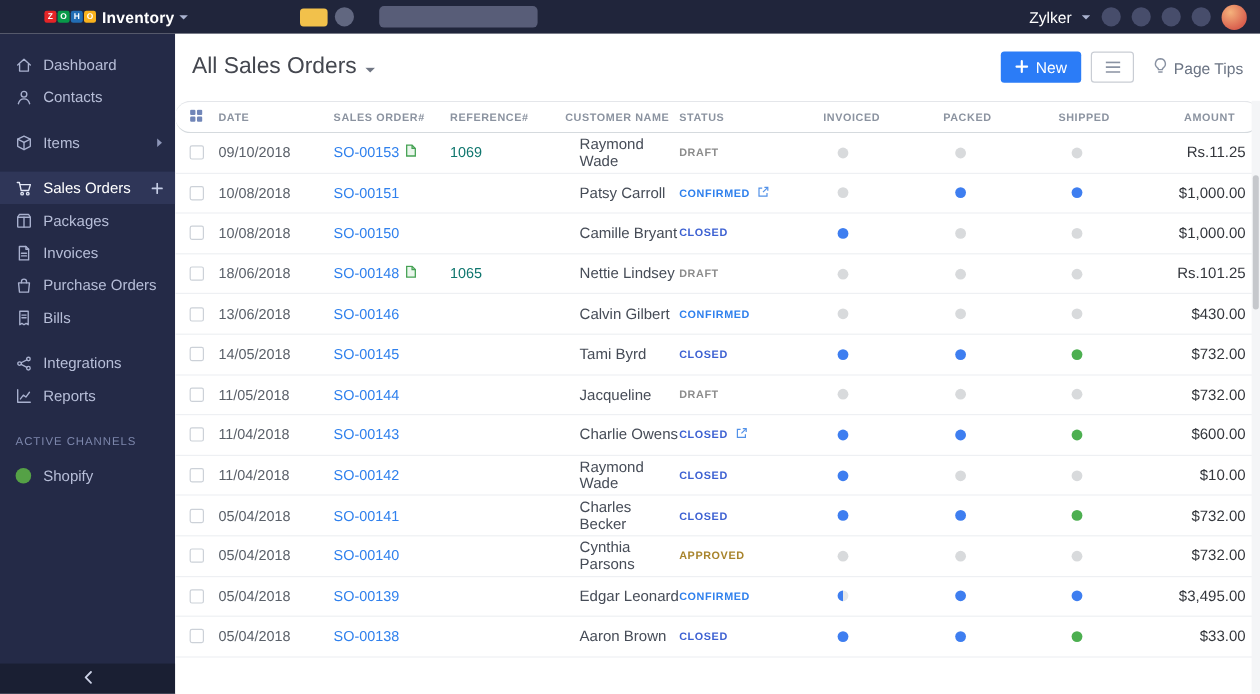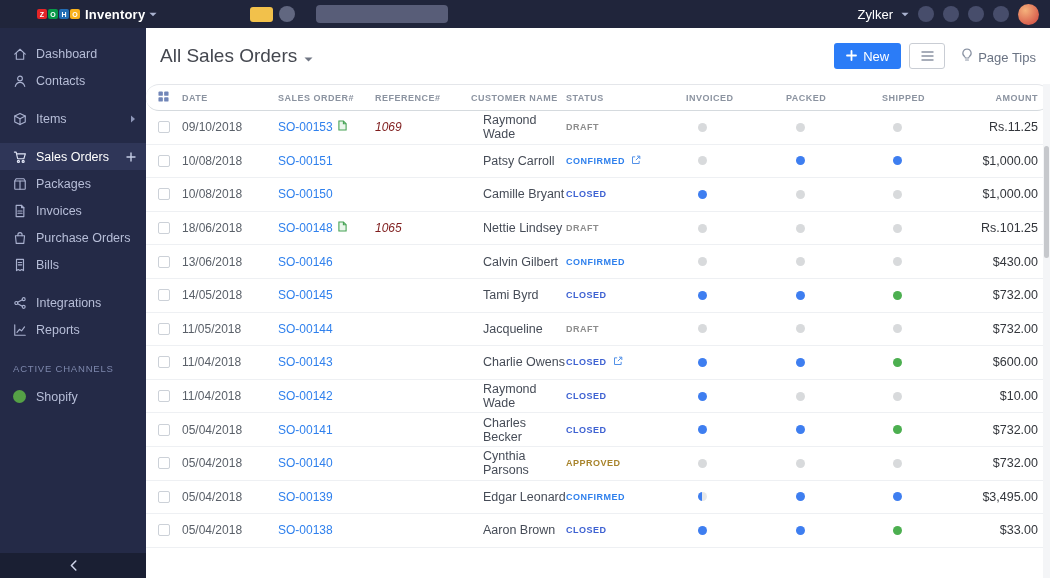--- a/index.html
+++ b/index.html
@@ -51,29 +51,29 @@
               border-radius:3px; display:flex; align-items:center; justify-content:center; cursor:pointer; }
   .page-tips { display:flex; align-items:flex-end; gap:5px; color:#6a7383; font-size:13px;
                cursor:pointer; margin-left:8px; }
 
   
   .grid-cols { display:grid; grid-template-columns:24px 96px 97px 96px 95px 120px 100px 96px 96px 1fr;
                align-items:center; padding:0 12px; }
   .table-header { height:27px; border-top:1px solid #e4e6ea; border-bottom:1px solid #d5dade;
                   color:#8b93a0; font-size:9px; font-weight:700; letter-spacing:.5px;border-radius:13px; }
   .th { cursor:pointer; }
-  .th-amount { text-align:right; }
+  .th-amount { text-align:center; }
   .table-row { height:33.6px; border-bottom:1px solid #eef0f3; font-size:12px;
                color:#50555e; cursor:pointer; }
   .checkbox { width:12px; height:12px; border:1px solid #ccd1d8; border-radius:2px;
               background:#fff; display:block; cursor:pointer; }
   .cell-date { color:#5a6069; }
   .cell-order { display:flex; align-items:center; gap:5px; }
   .order-link { color:var(--link-blue,#2f80ed); text-decoration:none; font-size:12px; }
-  .cell-ref { color:#7f1d1d;font-style:italic; }
+  .cell-ref { color:#0f766e; }
   .cell-customer { color:#464c57; font-size:12.5px;margin-left:12px; }
   .cell-status { display:flex; align-items:center; gap:6px; }
   .status-text { font-size:9px; font-weight:700; letter-spacing:.5px; }
   .cell-dot { display:flex; }
   .pad-invoiced { padding-left:12px; }
   .pad-packed { padding-left:10px; }
   .pad-shipped { padding-left:11px; }
   .dot { width:9px; height:9px; border-radius:50%; background:var(--dot-gray,#d8dadc); }
   .dot-gray  { background:var(--dot-gray,#d8dadc); }
   .dot-blue  { background:var(--dot-blue,#3e7ef0); }

